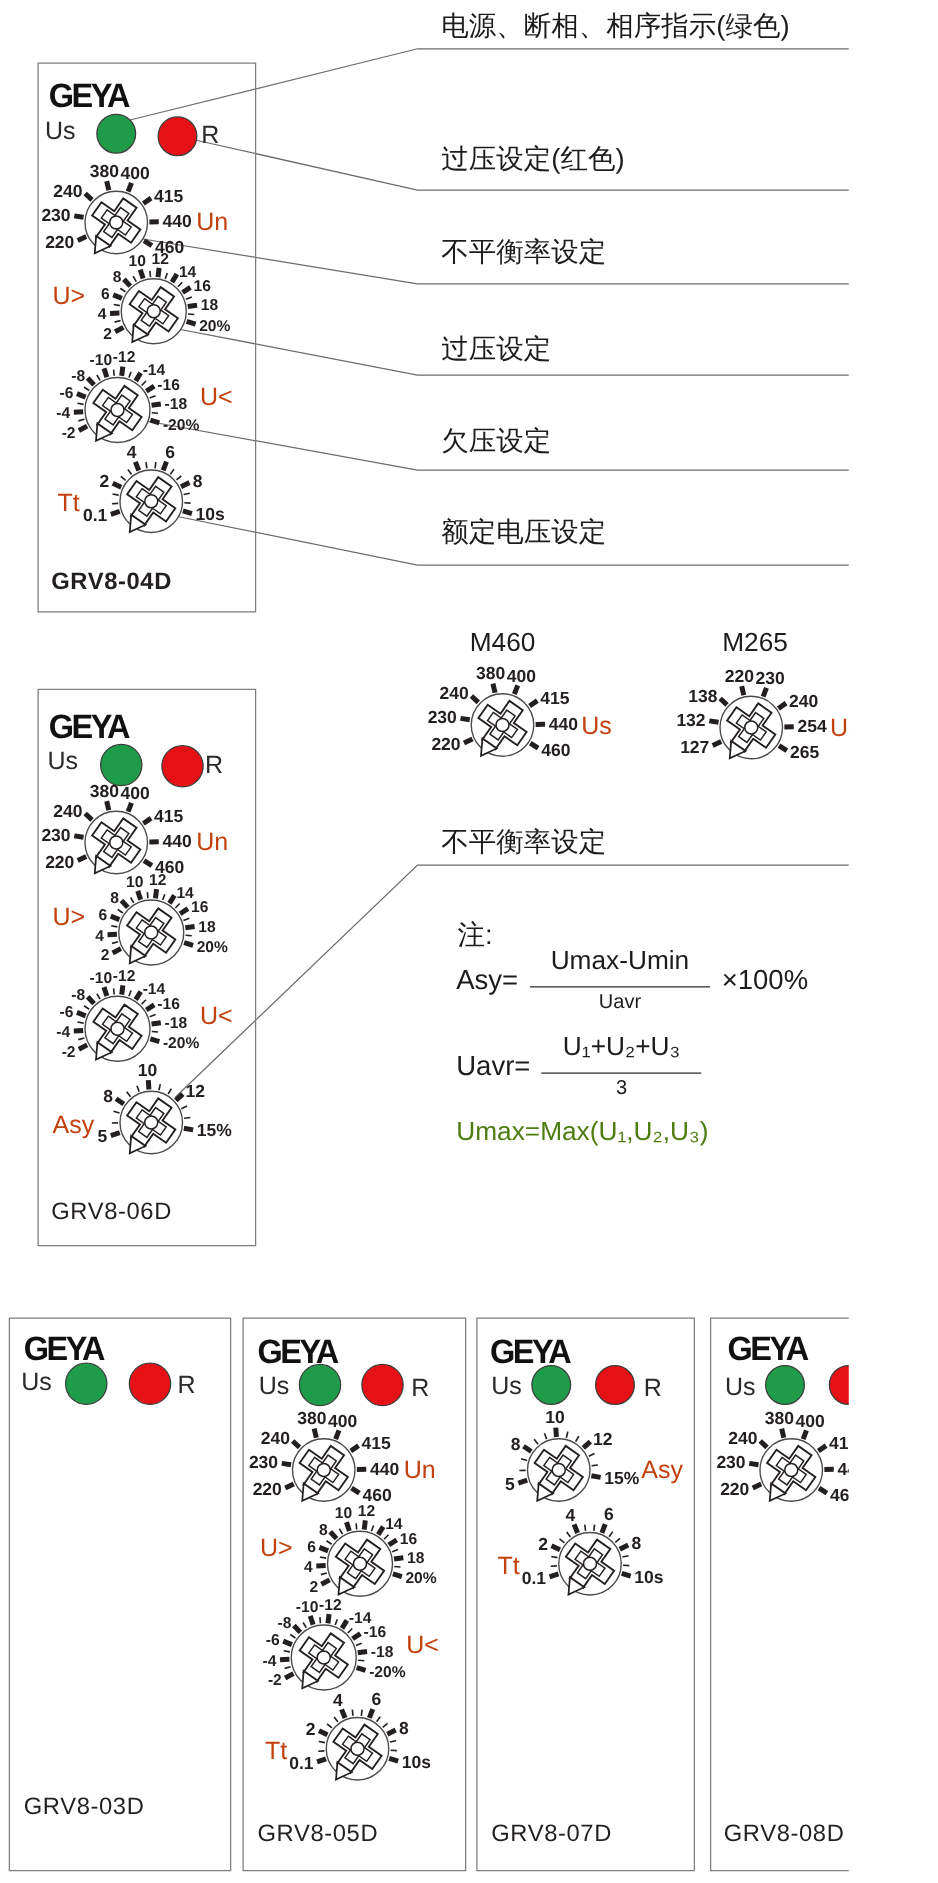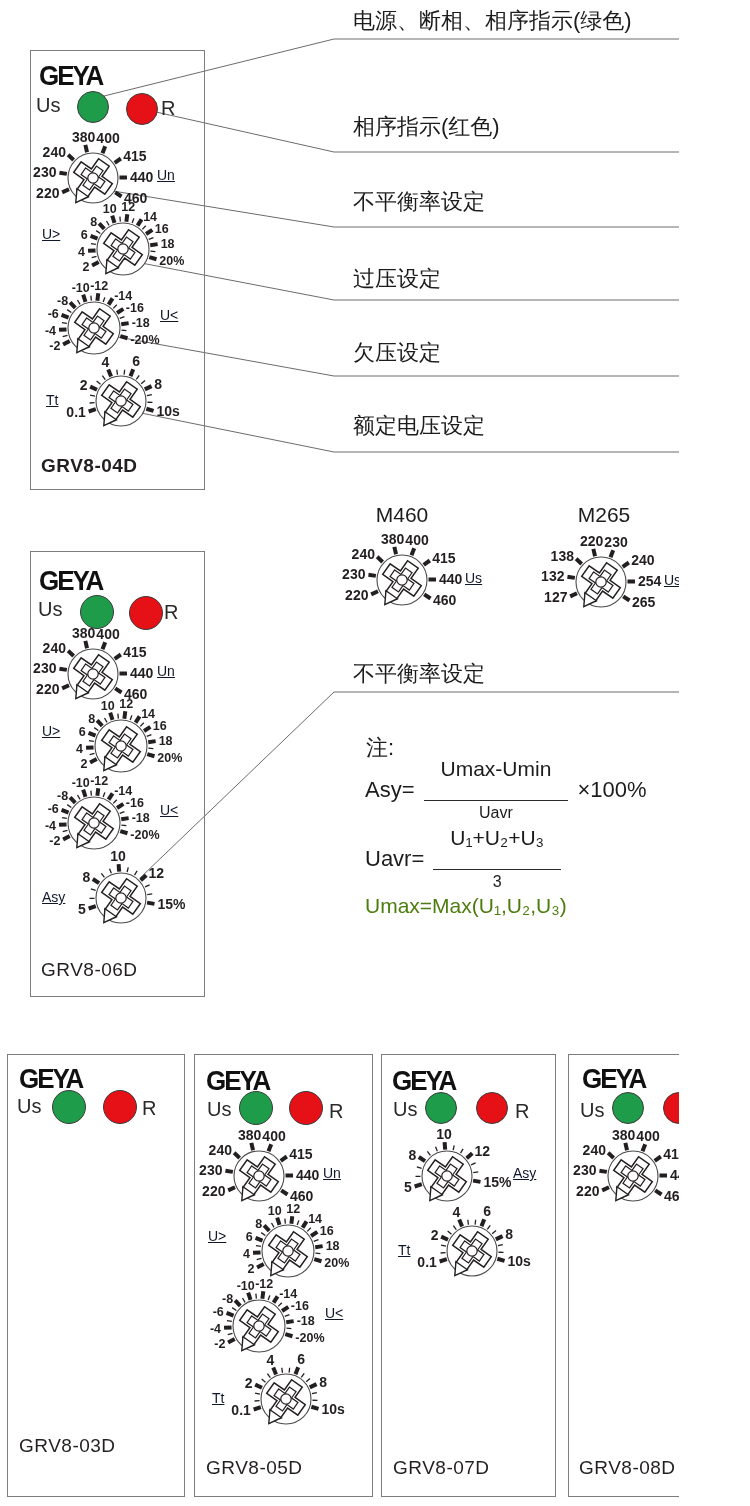--- a/index.html
+++ b/index.html
@@ -5,48 +5,48 @@
   html,body{margin:0;padding:0;background:#fff;}
   .page{position:relative;width:679px;height:1506px;background:#fff;overflow:hidden;
         font-family:"Liberation Sans","DejaVu Sans",sans-serif;color:#231f20;}
   svg{position:absolute;overflow:visible;}
   .overlay{left:0;top:0;z-index:1;pointer-events:none;}
   .panel{position:absolute;border:1.5px solid #7d7d7d;background:transparent;z-index:2;box-sizing:border-box;}
   .logo{position:absolute;font-weight:bold;font-size:26px;letter-spacing:-2px;transform:scaleY(1.04);color:#111;white-space:nowrap;}
   .led{position:absolute;border-radius:50%;border:1.5px solid #3c3c3c;box-sizing:border-box;}
   .led-label{position:absolute;font-size:20px;color:#2a2a2a;}
   .dial{z-index:3;}
-  .dial-name{position:absolute;font-size:14px;color:#0f172a;white-space:nowrap;z-index:4;text-decoration:underline;}
+  .dial-name{position:absolute;font-size:20px;color:#c2410c;white-space:nowrap;z-index:4;}
   .model-label{position:absolute;font-size:19px;letter-spacing:.5px;color:#231f20;white-space:nowrap;}
   .annotation{position:absolute;left:353px;font-size:22px;color:#1c1c1c;white-space:nowrap;z-index:2;}
   .mdial-title{position:absolute;width:140px;text-align:center;font-size:21px;color:#1c1c1c;z-index:2;}
   .formula-note{position:absolute;font-size:22px;color:#1c1c1c;z-index:2;}
   .formula-row{position:absolute;display:flex;align-items:center;font-size:22px;color:#1c1c1c;z-index:2;white-space:nowrap;}
   .frac{display:inline-flex;flex-direction:column;align-items:center;margin:0 9px;}
-  .frac .num{font-size:21px;padding:0 17px 19px;border-bottom:1.6px solid #2a2a2a;}
+  .frac .num{font-size:21px;padding:0 17px 8px;border-bottom:1.6px solid #2a2a2a;}
   .frac .den{font-size:16px;padding-top:3px;}
   .formula-line{position:absolute;font-size:21px;color:#4d7c0f;z-index:2;white-space:nowrap;}
 </style>
 </head>
 <body>
 
 <div class="page">
 
   <svg class="overlay" width="750" height="1506" id="lines-svg">
       <polyline points="104,96 334,39 748,39" fill="none" stroke="#6e6a6a" stroke-width="1"></polyline>
       <polyline points="156,112 334,152 748,152" fill="none" stroke="#6e6a6a" stroke-width="1"></polyline>
       <polyline points="113,191 334,227 748,227" fill="none" stroke="#6e6a6a" stroke-width="1"></polyline>
       <polyline points="136,262 334,300 748,300" fill="none" stroke="#6e6a6a" stroke-width="1"></polyline>
       <polyline points="118,337 334,376 748,376" fill="none" stroke="#6e6a6a" stroke-width="1"></polyline>
       <polyline points="136,412 334,452 748,452" fill="none" stroke="#6e6a6a" stroke-width="1"></polyline>
       <polyline points="140,878 334,692 748,692" fill="none" stroke="#6e6a6a" stroke-width="1"></polyline>
     </svg>
 
   <div class="annotation" style="top:6px">电源、断相、相序指示(绿色)</div>
-  <div class="annotation" style="top:112px">相序指示(红色)</div>
+  <div class="annotation" style="top:112px">过压设定(红色)</div>
   <div class="annotation" style="top:187px">不平衡率设定</div>
   <div class="annotation" style="top:264px">过压设定</div>
   <div class="annotation" style="top:338px">欠压设定</div>
   <div class="annotation" style="top:411px">额定电压设定</div>
   <div class="annotation" style="top:659px">不平衡率设定</div>
 
   <div class="mdial-title" style="left:332px;top:503px">M460</div>
   <div class="mdial-title" style="left:534px;top:503px">M265</div>
   <div class="dial-name" style="left:465px;top:570px">Us</div>
   <div class="dial-name" style="left:664px;top:572px">Us</div>

